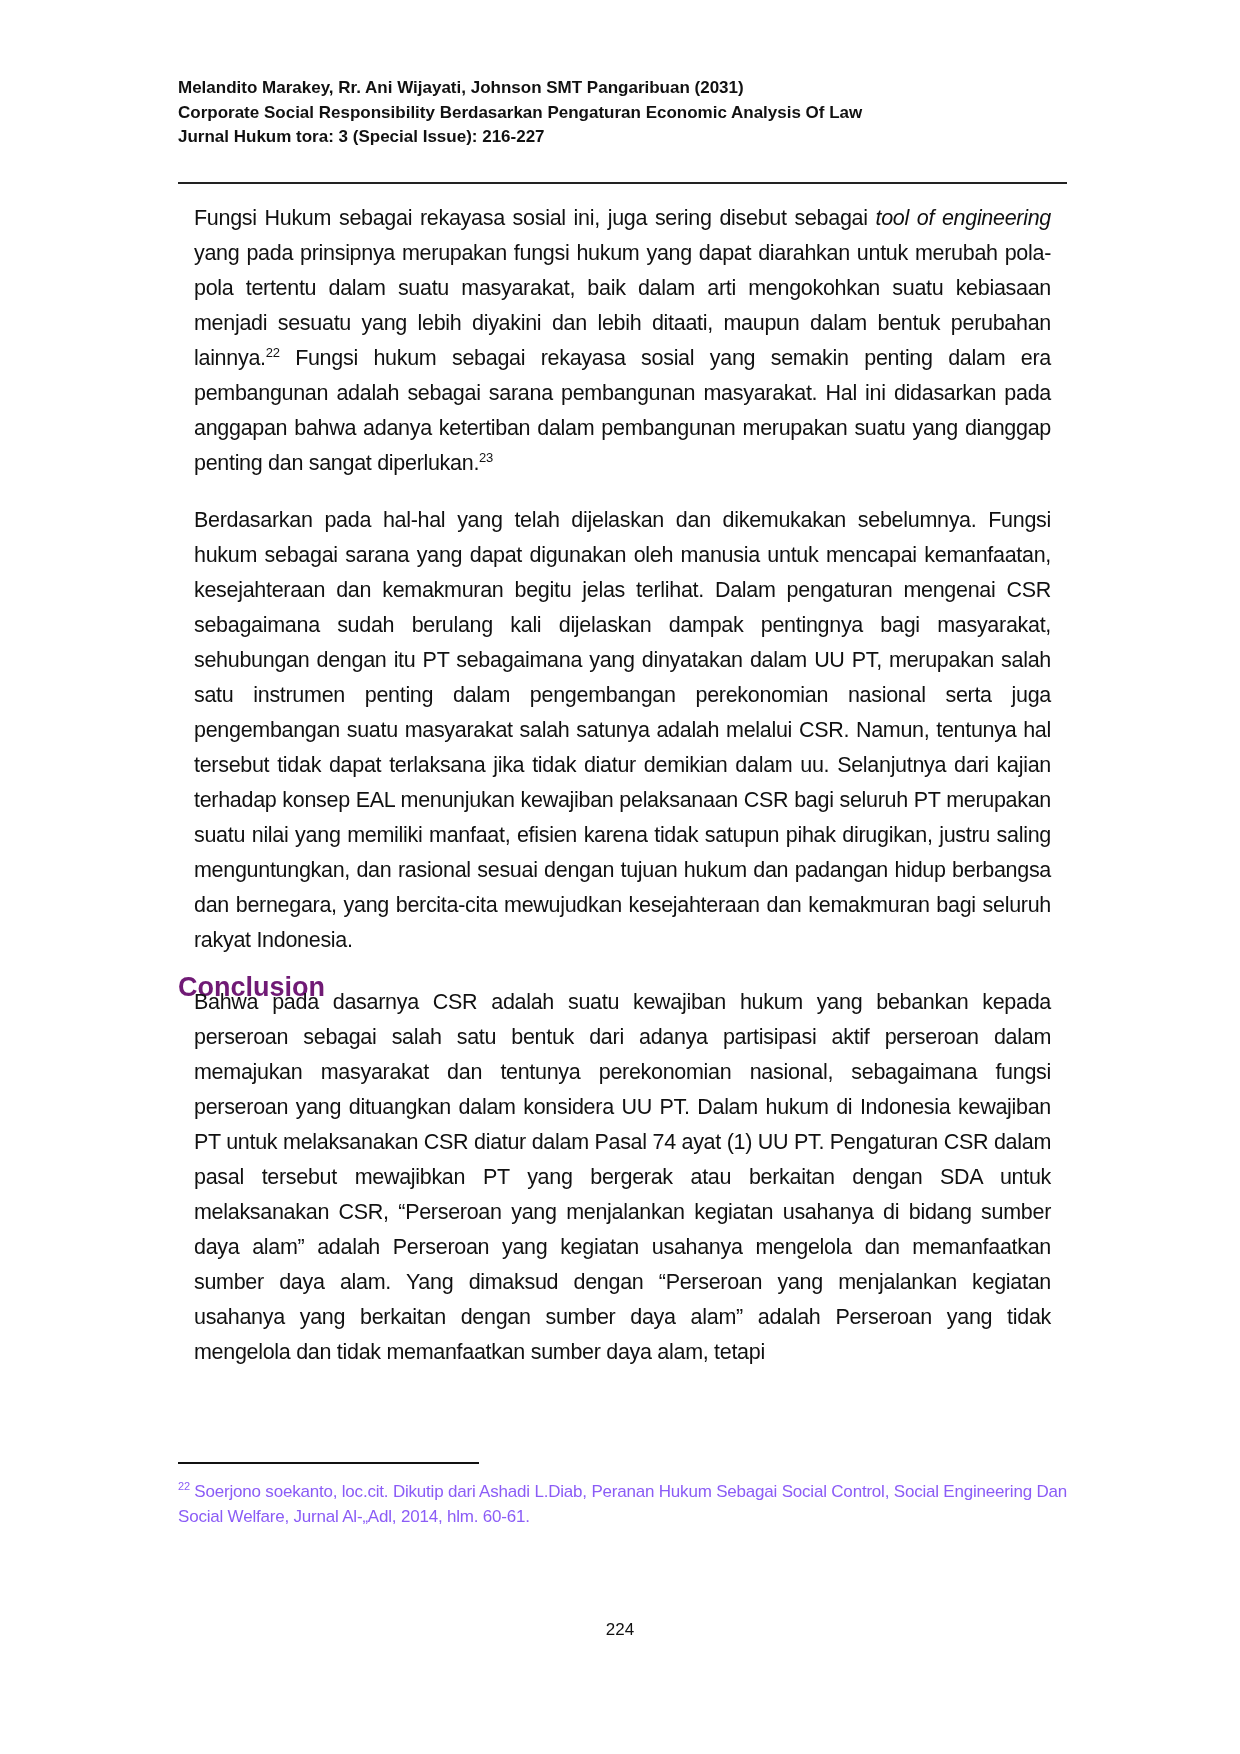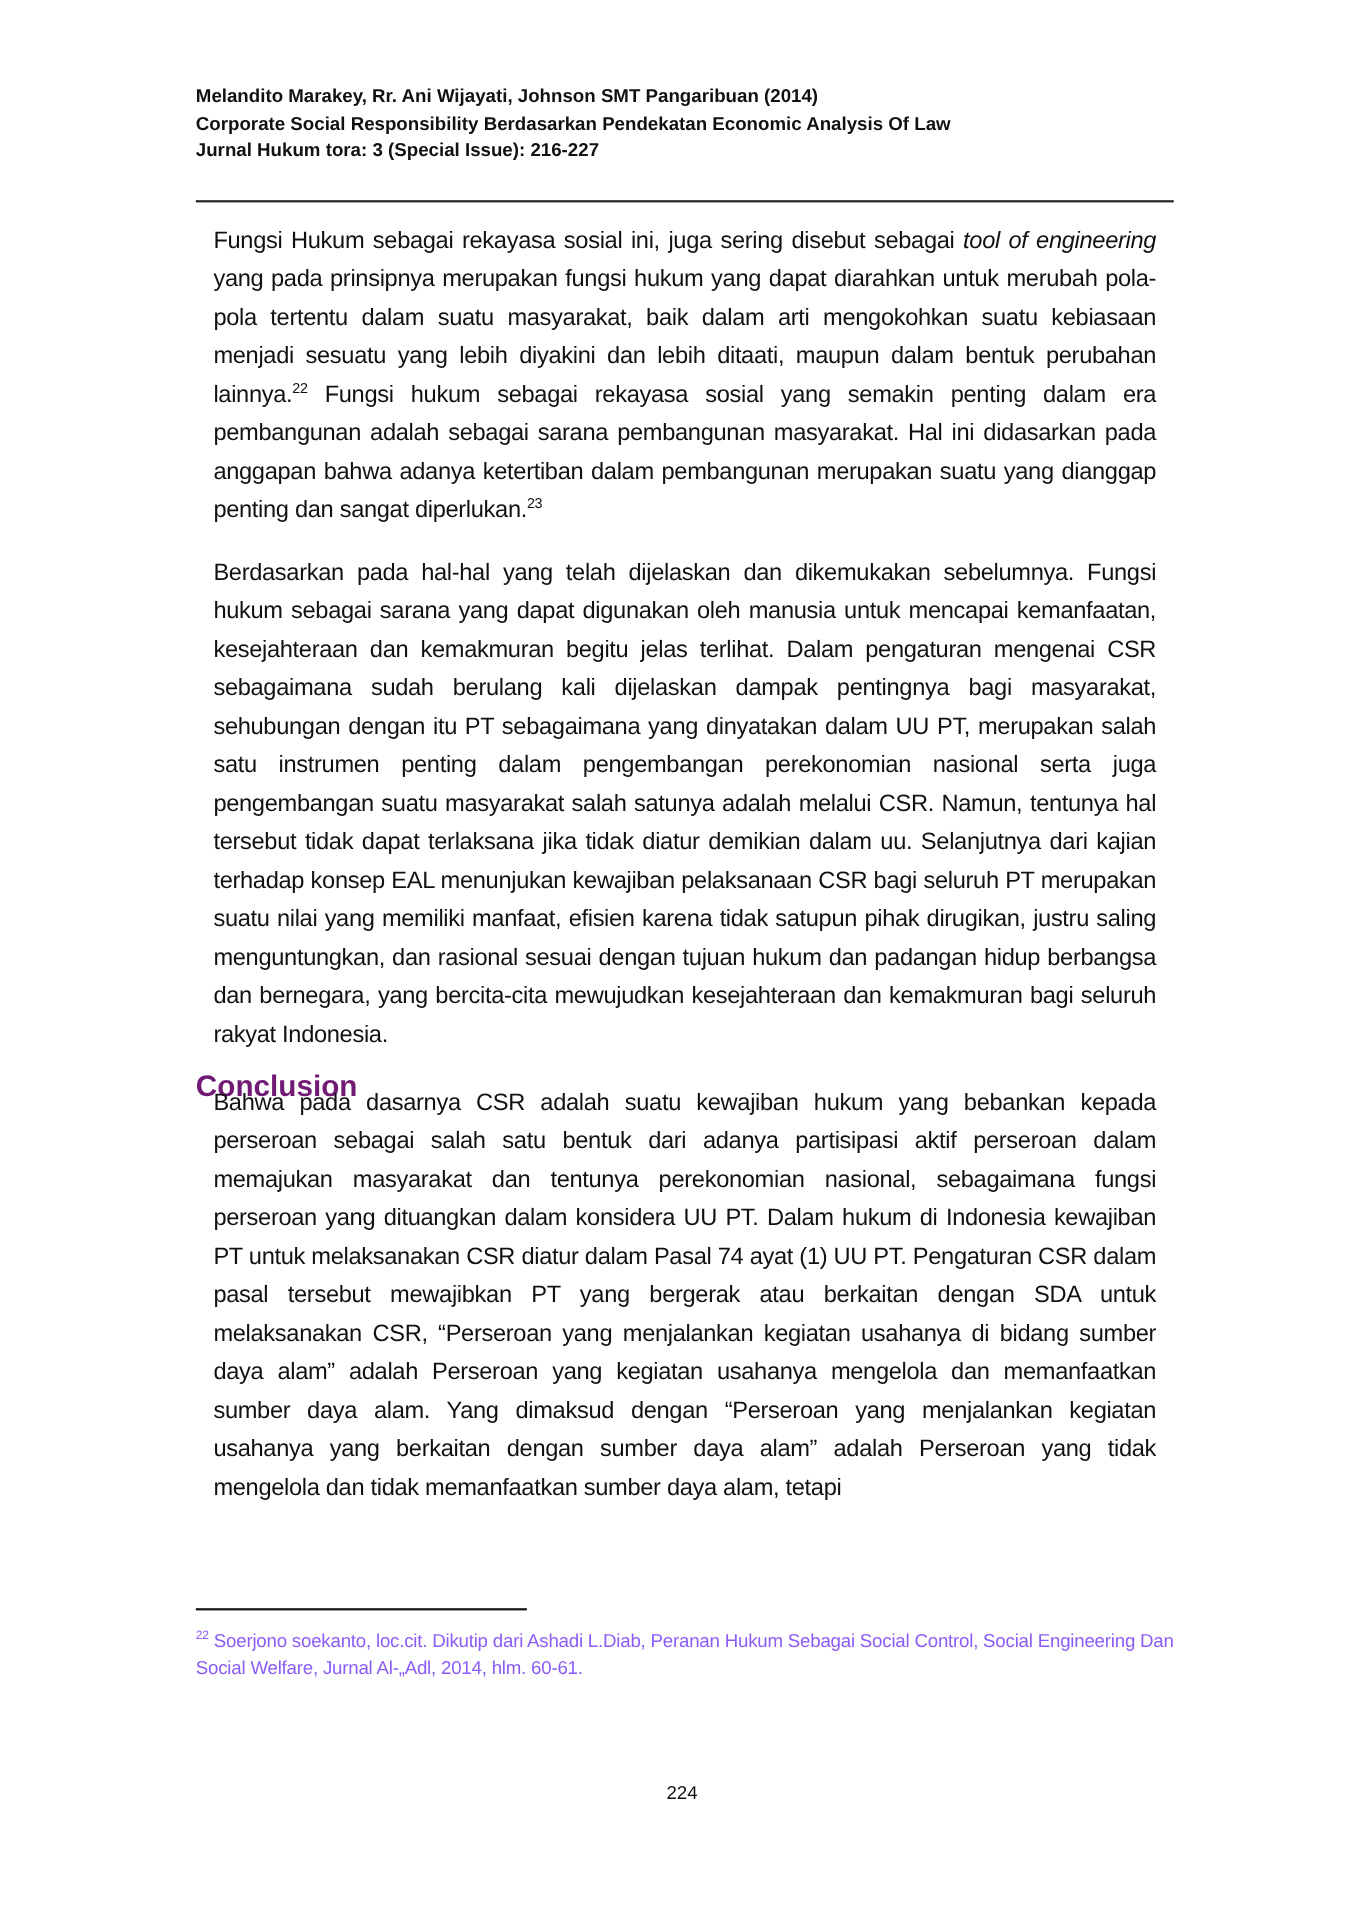--- a/index.html
+++ b/index.html
@@ -20,22 +20,22 @@
   .footnotes p { margin: 0; }
   .footnotes sup { font-size: 11px; }
   .page-number { position: absolute; left: 0; width: 1240px; top: 1620px; text-align: center; font-size: 17px; color: #111; }
 </style>
 </head>
 <body>
 
 <div class="page">
 
   <div class="running-header">
-    <div>Melandito Marakey, Rr. Ani Wijayati, Johnson SMT Pangaribuan (2014)</div>
-    <div>Corporate Social Responsibility Berdasarkan Pendekatan Economic Analysis Of Law</div>
+    <div>Melandito Marakey, Rr. Ani Wijayati, Johnson SMT Pangaribuan (2031)</div>
+    <div>Corporate Social Responsibility Berdasarkan Pengaturan Economic Analysis Of Law</div>
     <div>Jurnal Hukum tora: 3 (Special Issue): 216-227</div>
   </div>
 
   <div class="header-rule"></div>
 
   <div class="body-text p1">
     <p><span>Fungsi Hukum sebagai rekayasa sosial ini, juga sering disebut sebagai </span><em>tool of engineering</em><span> yang pada prinsipnya merupakan fungsi hukum yang dapat diarahkan untuk merubah pola-pola tertentu dalam suatu masyarakat, baik dalam arti mengokohkan suatu kebiasaan menjadi sesuatu yang lebih diyakini dan lebih ditaati, maupun dalam bentuk perubahan lainnya.</span><sup>22</sup><span> Fungsi hukum sebagai rekayasa sosial yang semakin penting dalam era pembangunan adalah sebagai sarana pembangunan masyarakat. Hal ini didasarkan pada anggapan bahwa adanya ketertiban dalam pembangunan merupakan suatu yang dianggap penting dan sangat diperlukan.</span><sup>23</sup></p>
   </div>
 
   <div class="body-text p2">

